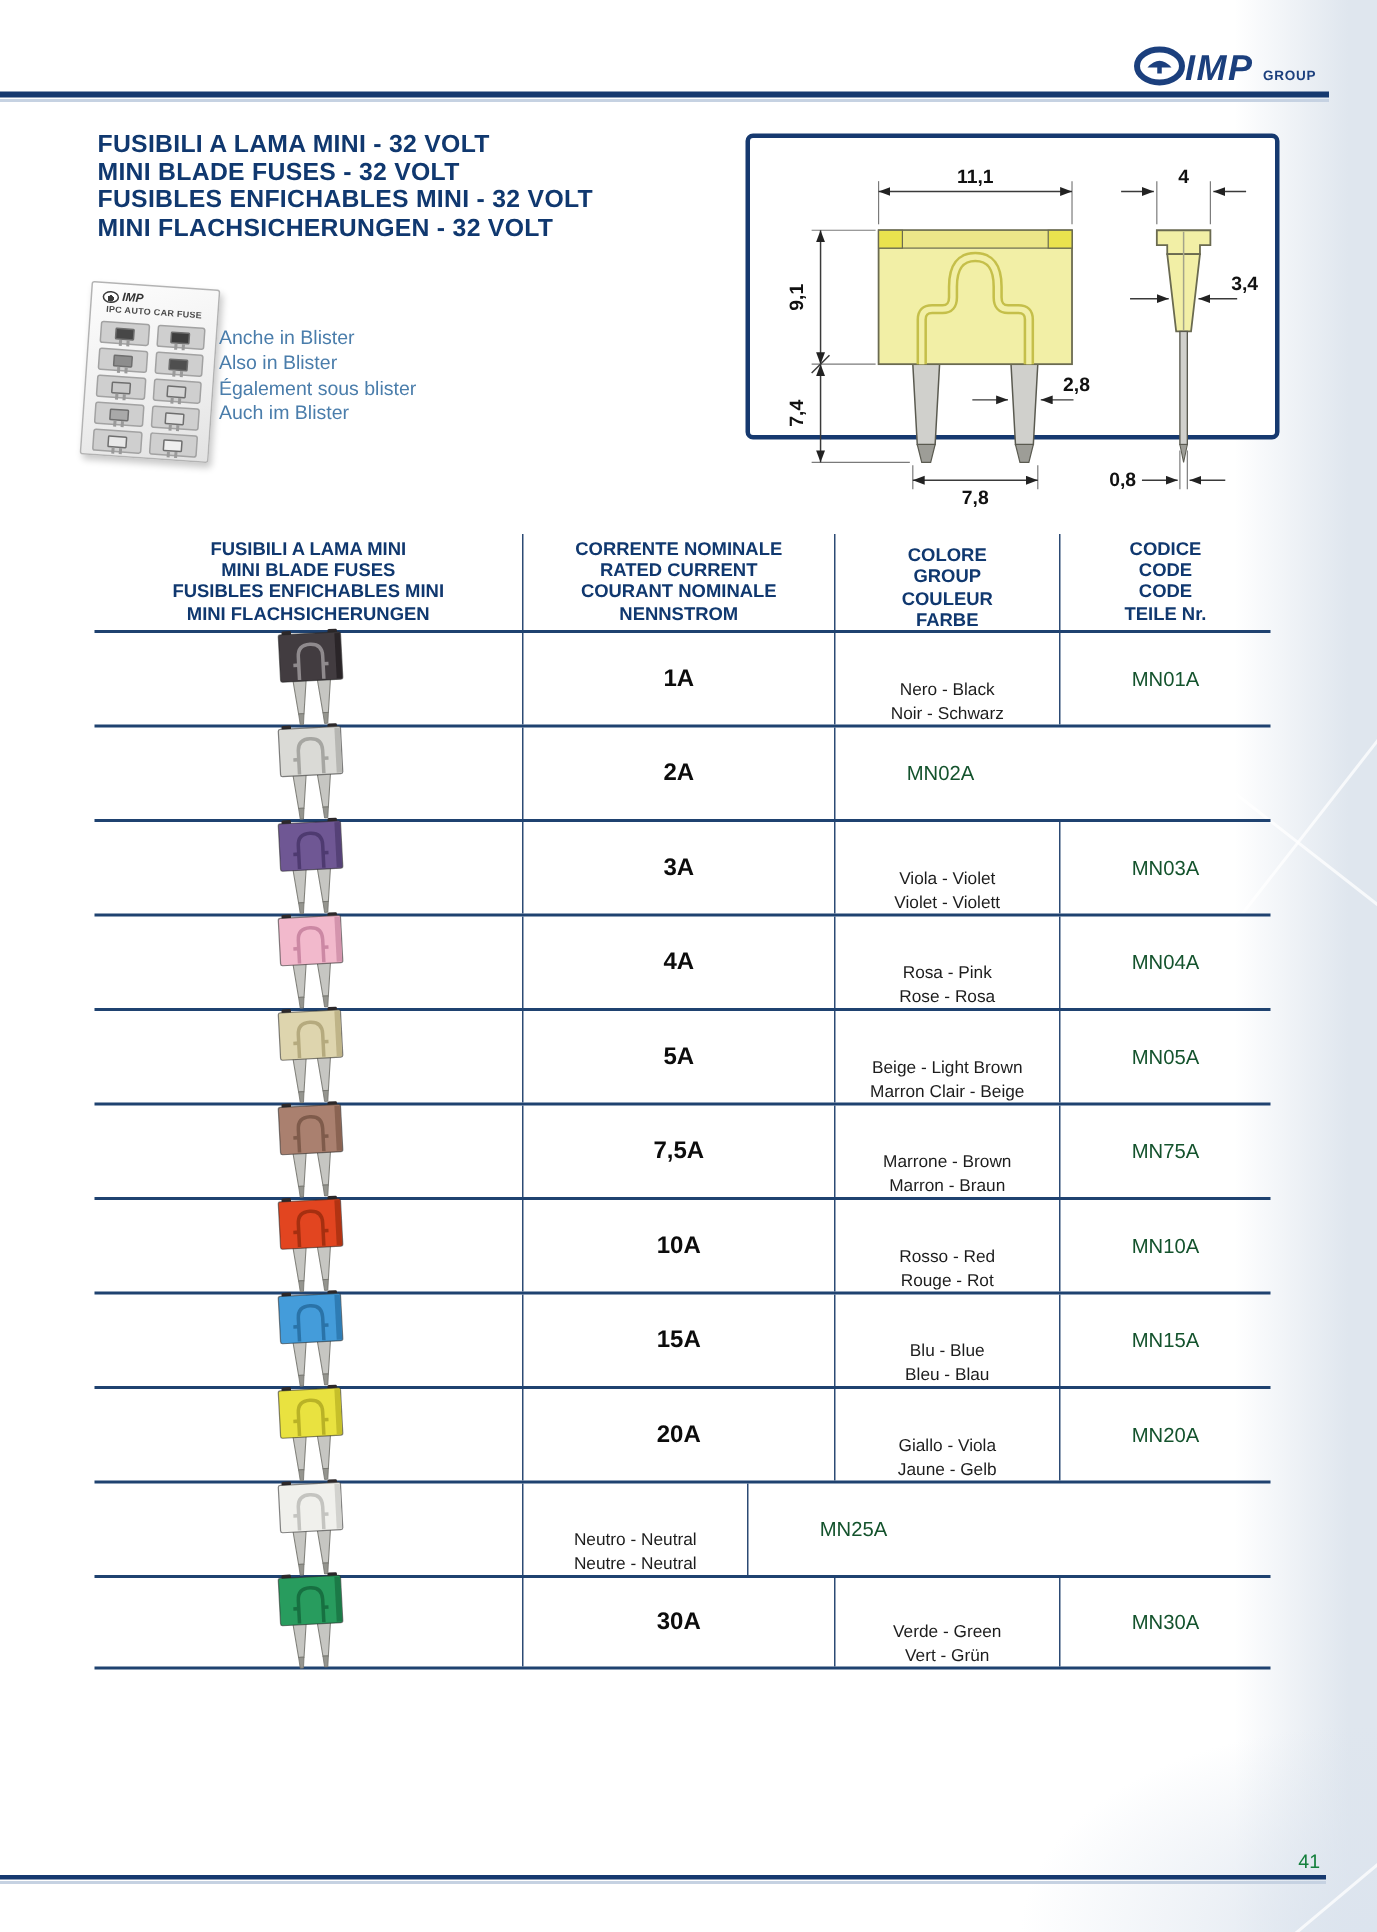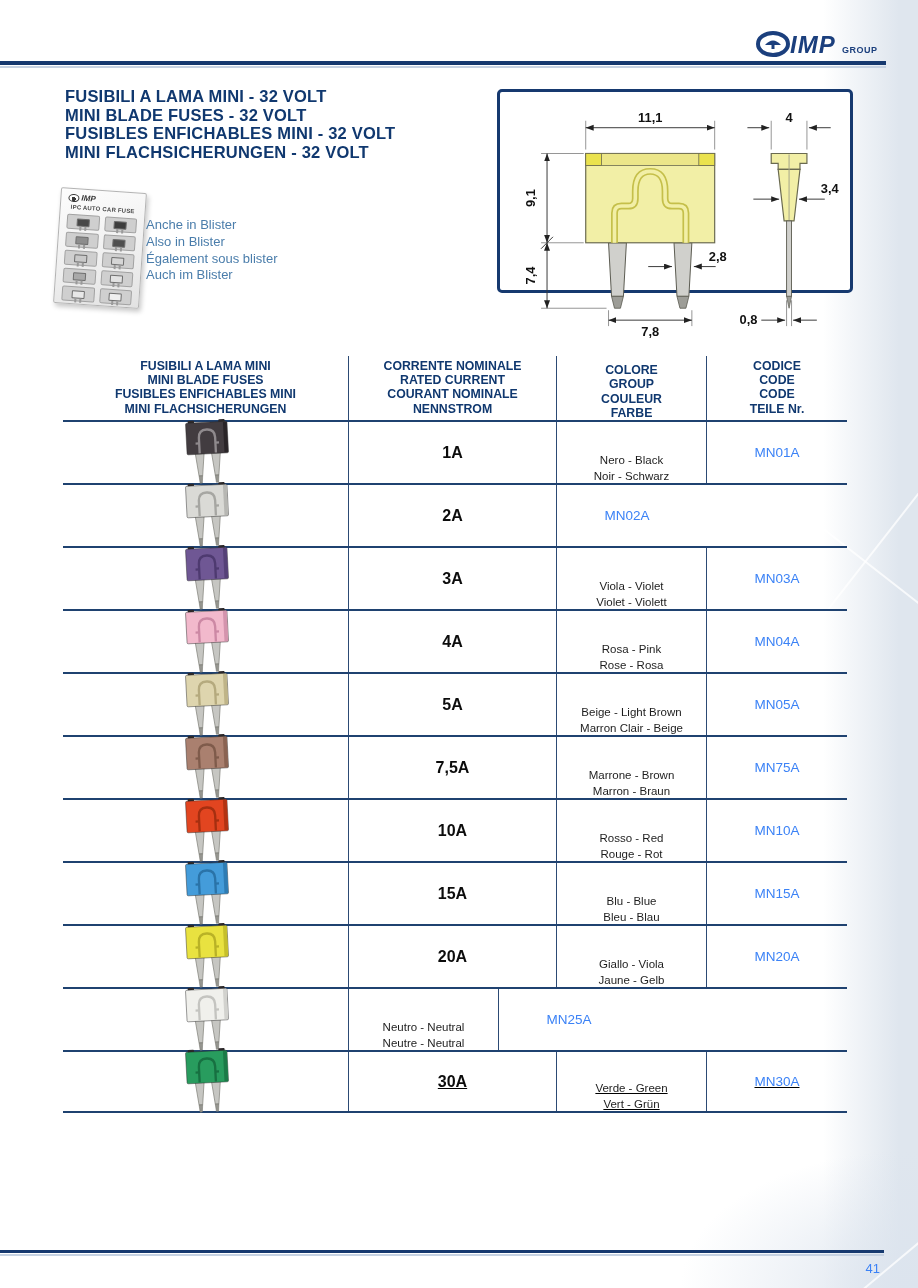--- a/index.html
+++ b/index.html
@@ -56,35 +56,35 @@
 
   
   .fuse-table { position:absolute; left:63px; top:356px; width:784px; }
   .thead { display:flex; height:64px; }
   .hcell { padding-top:3px; display:flex; flex-direction:column; justify-content:flex-start; }
   .hline { font-size:12.3px; font-weight:bold; color:var(--headertext); line-height:14.2px; text-align:center; }
   .cell { display:flex; align-items:center; justify-content:center; }
   .w1 { width:286px; } .w2 { width:208px; } .w3 { width:150px;justify-content:flex-end; } .w4 { width:140px; }
   .vline { border-right:1.5px solid #2c4a74; }
   .trow { display:flex; height:63px; border-top:2.5px solid #1f4270; }
-  .trow:last-child { border-bottom:2.5px solid #1f4270;text-decoration:underline; }
+  .trow:last-child { border-bottom:2.5px solid #1f4270; }
   .c-fuse svg { transform:rotate(-3deg); }
   .f-leg { fill:var(--legfill); stroke:#82827c; stroke-width:0.8; }
   .f-tip { fill:var(--legtip); stroke:#75756f; stroke-width:0.6; }
   .f-body { stroke:rgba(35,35,35,0.55); stroke-width:0.9; }
   .f-nub { fill:#2c282a; }
   .f-fil { fill:none; stroke-width:2.6; }
   .c-current { font-size:16px; font-weight:bold; color:#0c0c0c; }
   .c-color { flex-direction:column; gap:3px; }
   .color-line { font-size:11.5px; color:#1d1d1d; line-height:13px; text-align:center; }
-  .c-code { font-size:13.5px; color:#3b82f6; }
-
-  
-  .page-num { position:absolute; left:836px; top:1261px; width:44px; text-align:right;
-    font-size:13px; color:#3b82f6; }
+  .c-code { font-size:13.5px; color:#14532d; }
+
+  
+  .page-num { position:absolute; left:836px; top:1233px; width:44px; text-align:right;
+    font-size:13px; color:#15803d; }
   .bottom-rule { position:absolute; left:0; top:1250px; width:884px; height:3px; background:var(--navy); }
   .bottom-rule-light { position:absolute; left:0; top:1254px; width:884px; height:1.5px; background:var(--rulelight); }
 </style>
 </head>
 <body>
 
 <div class="bg-band"></div>
 <div class="bg-corner"></div>
 <div class="streak s1"></div>
 <div class="streak s2"></div>

